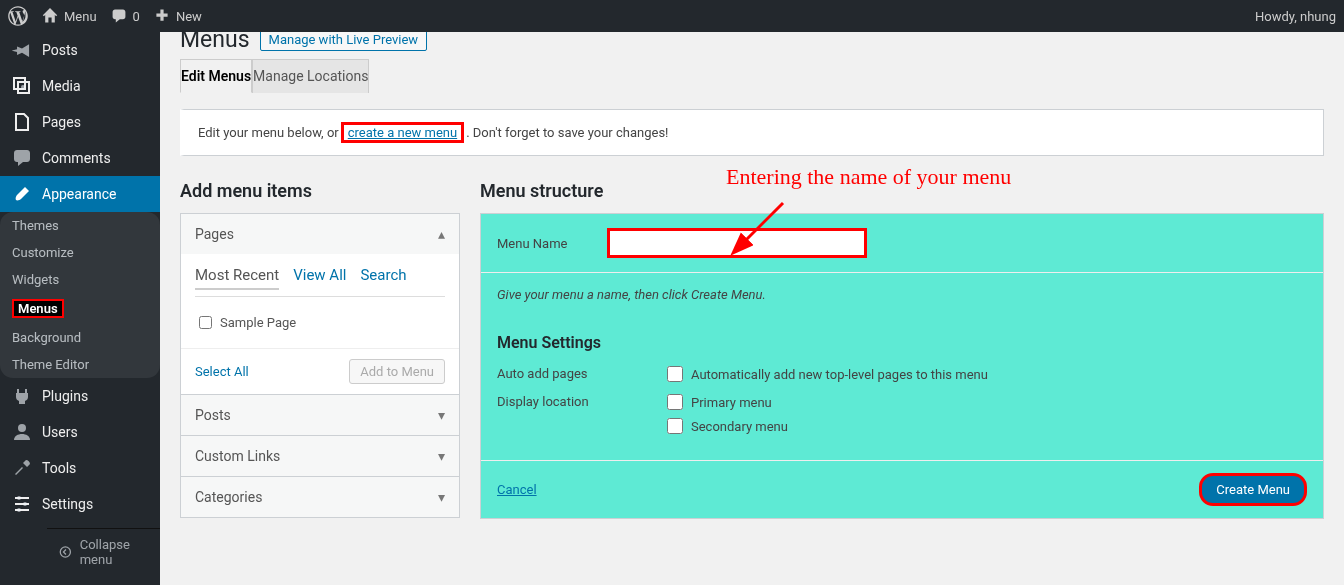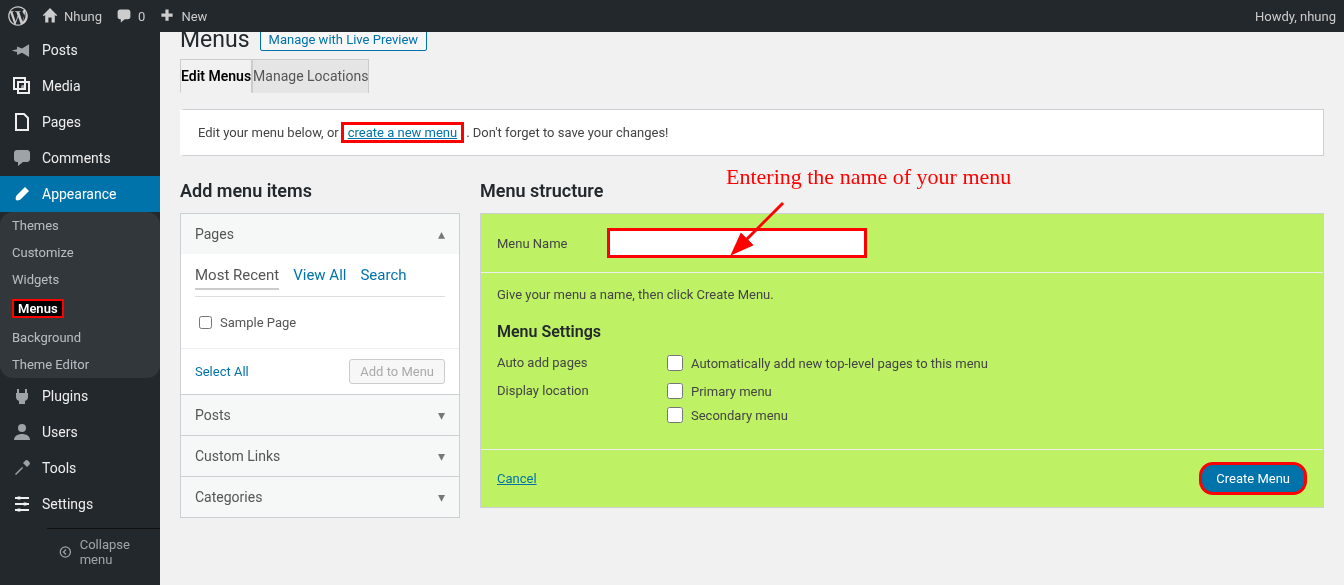--- a/index.html
+++ b/index.html
@@ -54,26 +54,26 @@
 .pages-tabs { display: flex; gap: 14px; margin-bottom: 12px; border-bottom: 1px solid #ddd; padding-bottom: 6px; }
 .pages-tab { color: #0073aa; cursor: pointer; font-size: 15px; }
 .pages-tab.active { color: #555; border-bottom: 2px solid #ccc; padding-bottom: 4px; }
 .page-item { display: flex; align-items: center; gap: 8px; padding: 6px 4px; color: #555; }
 .page-item input { accent-color: #0073aa; }
 .acc-footer { display: flex; justify-content: space-between; align-items: center; padding: 10px 14px; border-top: 1px solid #eee; }
 .select-all { color: #0073aa; font-size: 13px; cursor: pointer; }
 .add-btn { background: #f7f7f7; border: 1px solid #ccc; color: #aaa; padding: 4px 10px; font-size: 13px; border-radius: 3px; cursor: not-allowed; }
 
 
-.menu-box { background: #bef264; border: 1px solid #ccd0d4; }
+.menu-box { background: #5eead4; border: 1px solid #ccd0d4; }
 .menu-header { padding: 14px 16px; border-bottom: 1px solid #eee; display: flex; align-items: center; gap: 20px; }
 .menu-label { font-size: 13px; color: #444; width: 90px; }
 .menu-input { border: 3px solid red; height: 30px; width: 260px; padding: 0 8px; font-size: 13px; }
 .menu-body { padding: 14px 16px; font-size: 13px; color: #444; }
-.menu-hint { margin-bottom: 20px; }
+.menu-hint { margin-bottom: 31px; font-style: italic; }
 .menu-settings-title { font-size: 16px; font-weight: 600; color: #23282d; margin-bottom: 14px; }
 .setting-row { display: flex; margin-bottom: 12px; font-size: 13px; }
 .setting-label { width: 170px; color: #444; }
 .setting-opts { display: flex; flex-direction: column; gap: 8px; }
 .opt { display: flex; align-items: center; gap: 8px; color: #444; }
 .opt input { width: 16px; height: 16px; accent-color: #0073aa; }
 .menu-footer { padding: 12px 16px; border-top: 1px solid #eee; display: flex; justify-content: space-between; align-items: center; }
 .cancel-link { color: #0073aa; text-decoration: underline; font-size: 13px; cursor: pointer; }
 .create-btn { background: #0073aa; color: #fff; border: 3px solid red; padding: 6px 14px; font-size: 13px; border-radius: 14px; cursor: pointer; font-weight: 400; }
 
@@ -88,21 +88,21 @@
   <div class="adminbar-left">
     <div class="adminbar-item">
       <svg width="20" height="20" viewBox="0 0 20 20">
           <path d="M10 .2C4.6.2.2 4.6.2 10S4.6 19.8 10 19.8 19.8 15.4 19.8 10 15.4.2 10 .2zM1.5 10c0-1.2.3-2.4.7-3.4l4 11.1C3.4 16.3 1.5 13.4 1.5 10zm8.5 8.5c-.8 0-1.6-.1-2.4-.3l2.5-7.4 2.6 7.2c0 .1.1.1.1.2-.9.2-1.8.3-2.8.3zm1.2-12.5c.5 0 1-.1 1-.1.5-.1.4-.7-.1-.7 0 0-1.4.1-2.3.1-.8 0-2.3-.1-2.3-.1-.5 0-.5.7-.1.7 0 0 .4.1.9.1l1.3 3.7-1.9 5.7-3.2-9.4c.5 0 1-.1 1-.1.5-.1.4-.7-.1-.7 0 0-1.4.1-2.3.1h-.6C4 2.9 6.8 1.5 10 1.5c2.4 0 4.5.9 6.2 2.4h-.1c-.9 0-1.5.8-1.5 1.6 0 .7.4 1.4.9 2.1.3.6.7 1.4.7 2.5 0 .8-.3 1.7-.7 2.9l-.9 3-3.4-10zm6.3 3.6c0-1.3-.5-2.3-.9-3 .6 1 .9 2.2.9 3.4 0 2.6-1.4 4.9-3.5 6.1l2.6-7.5c.5-1.2.6-2.2.6-3 .3.3.3.7.3 1z"></path>
         </svg>
     </div>
     <div class="adminbar-item">
       <svg width="16" height="16" viewBox="0 0 20 20">
           <path d="M16 8.5l1.5 1.8 1.5-1.3L10 0 1 9l1.5 1.3L4 8.5V18h4v-6h4v6h4z"></path>
         </svg>
-      <span>Nhung</span>
+      <span>Menu</span>
     </div>
     <div class="adminbar-item">
       <svg width="16" height="16" viewBox="0 0 20 20">
           <path d="M5 2h10c1.7 0 3 1.3 3 3v6c0 1.7-1.3 3-3 3h-4l-5 4v-4H5c-1.7 0-3-1.3-3-3V5c0-1.7 1.3-3 3-3z"></path>
         </svg>
       <span>0</span>
     </div>
     <div class="adminbar-item">
       <svg width="16" height="16" viewBox="0 0 20 20">
           <path d="M17 7v4h-5v5H8v-5H3V7h5V2h4v5h5z"></path>

